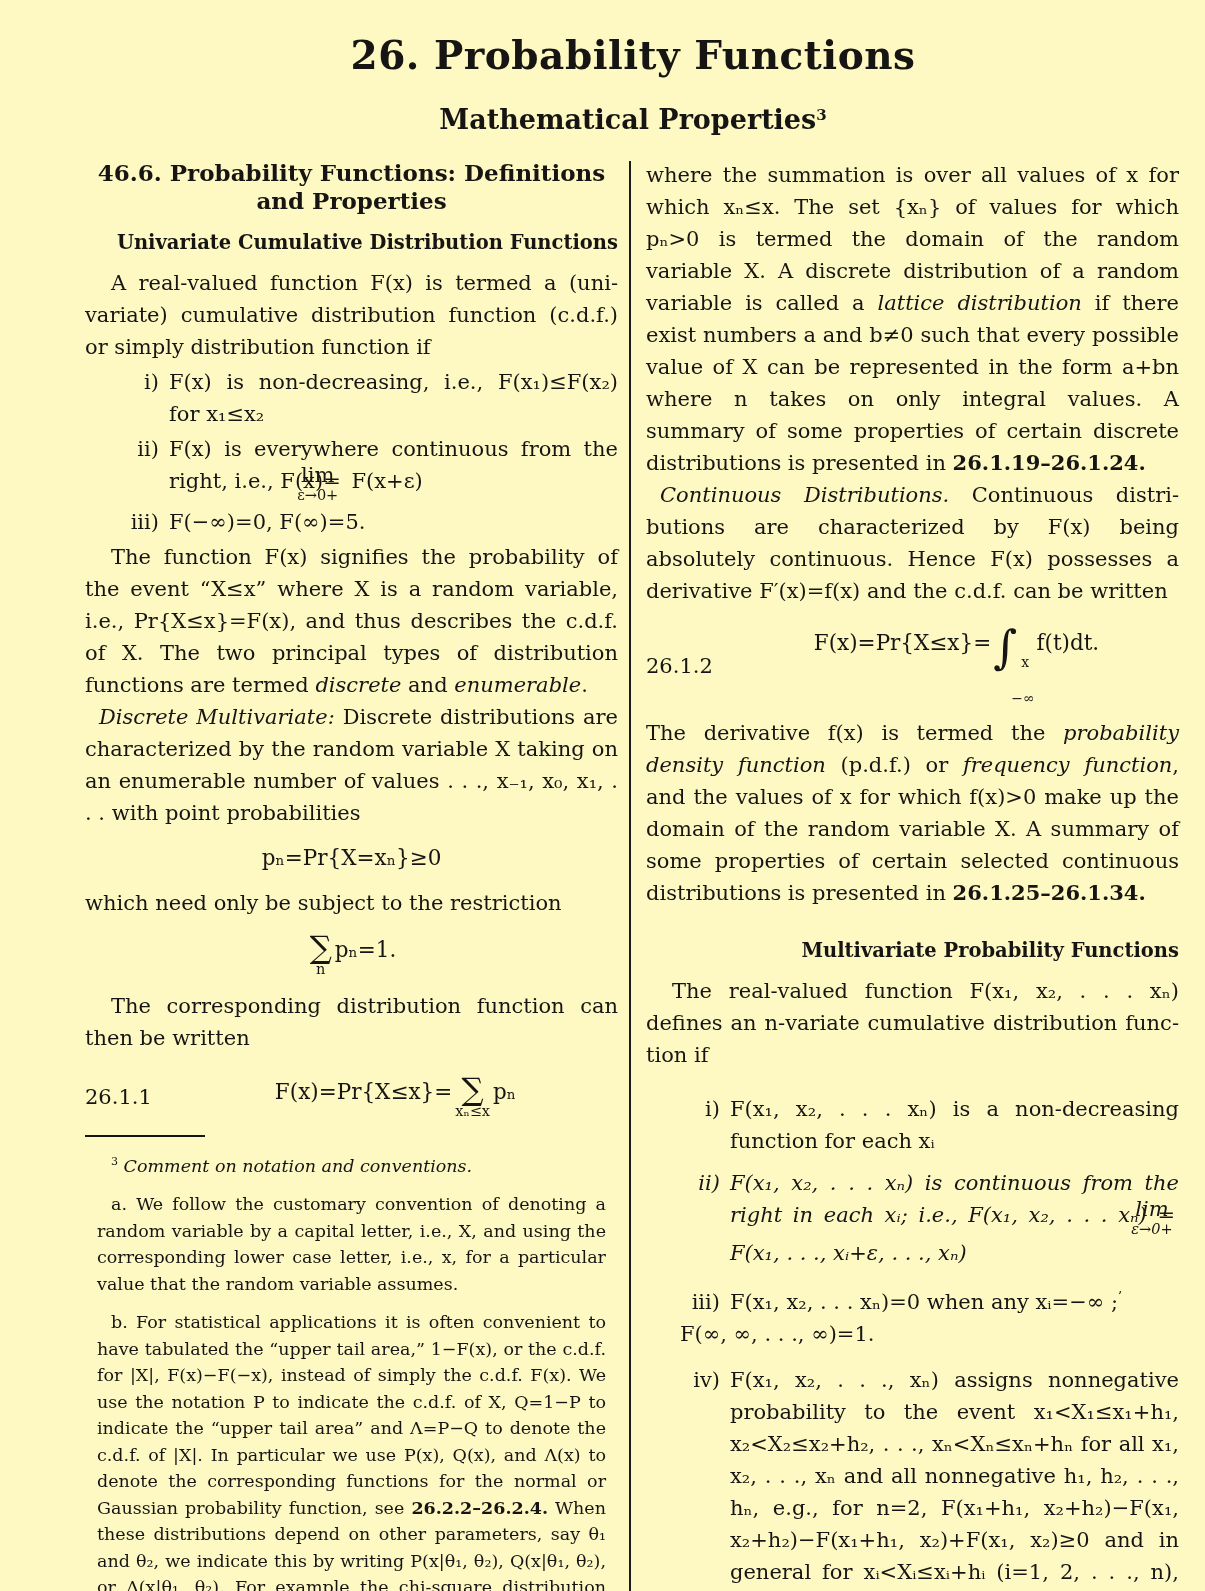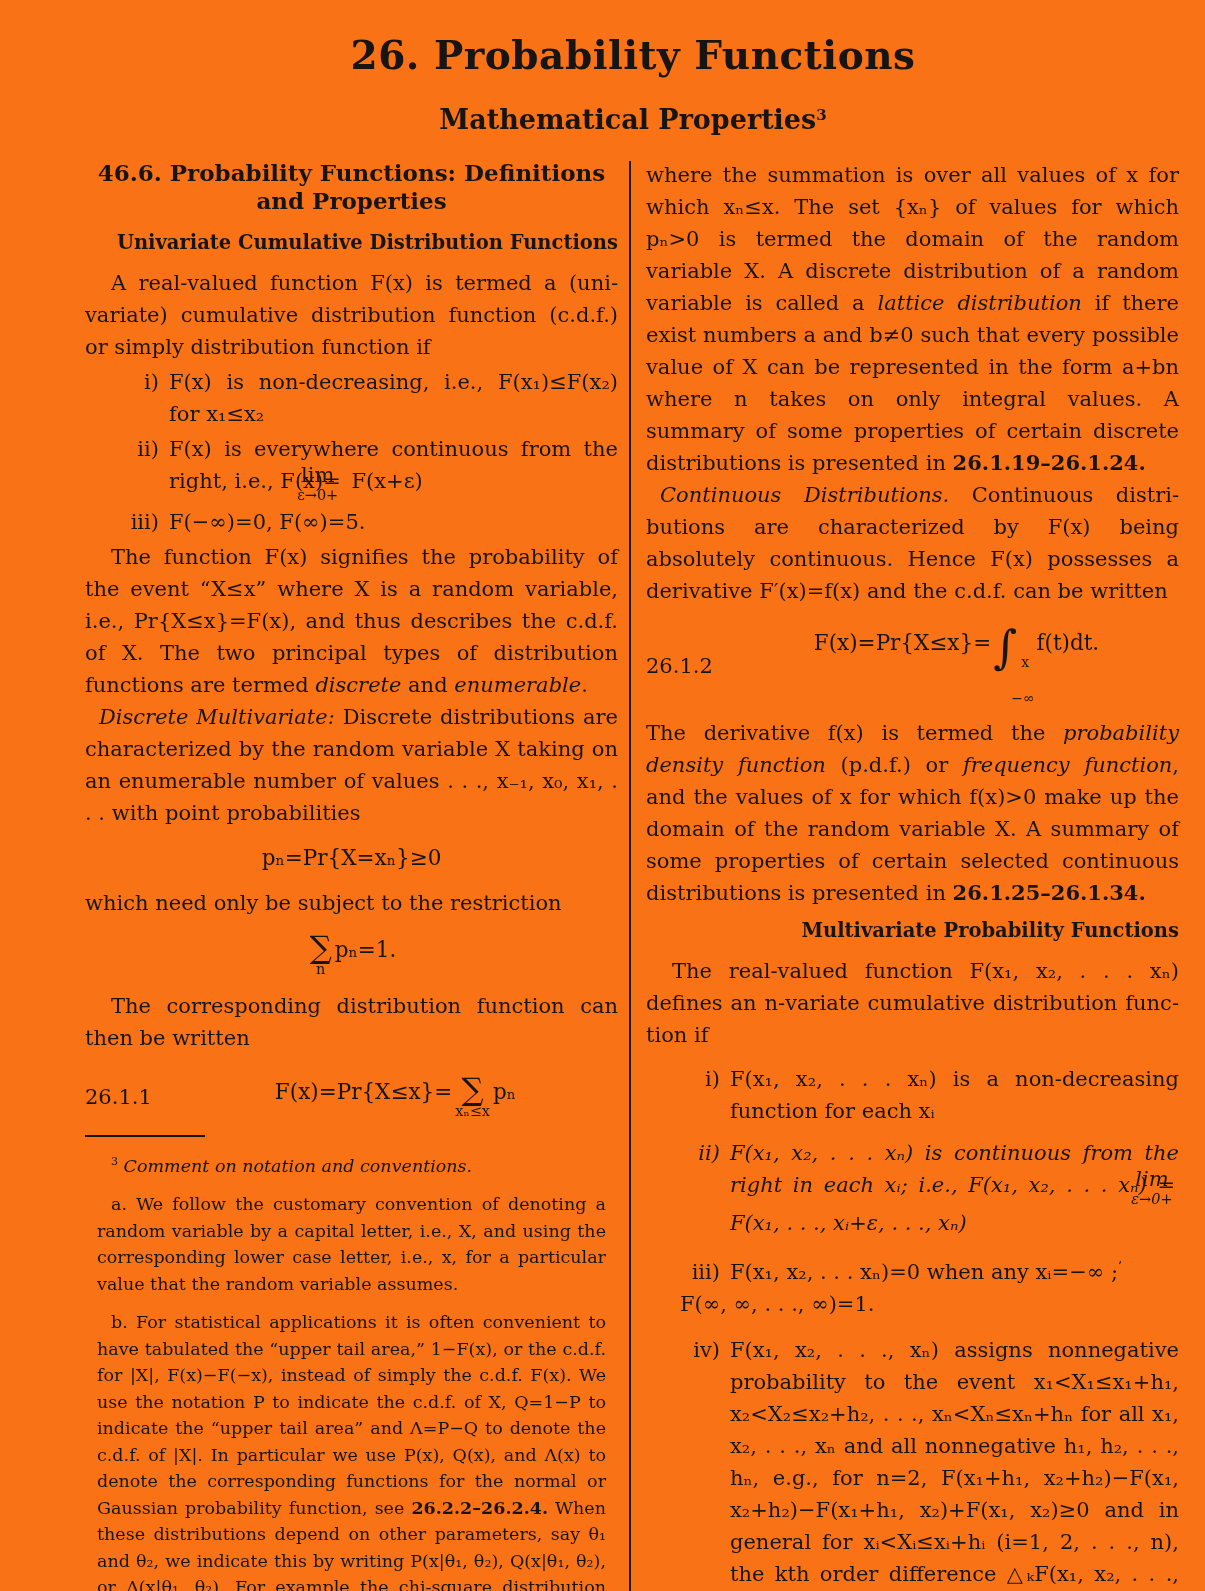--- a/index.html
+++ b/index.html
@@ -1,18 +1,18 @@
 <!DOCTYPE html>
 <html><head>
 <meta charset="utf-8">
 <style>
   html,body{margin:0;padding:0;background:#d8d6d0;}
   .page{
     width:1205px;height:1591px;box-sizing:border-box;position:relative;
-    background:#f97316;color:#171513;overflow:hidden;
+    background:#fef9c3;color:#171513;overflow:hidden;
     padding:24px 24px 0 85px;
     font-family:"DejaVu Serif","DejaVu Sans",serif;
   }
   
   .masthead{width:1096px;}
   h1.title{font-size:39px;font-weight:bold;text-align:center;margin:8px 0 0;letter-spacing:.5px;}
   h2.subtitle{font-size:27px;font-weight:bold;text-align:center;margin:26px 0 0;}
   h2.subtitle sup{font-size:15px;font-weight:bold;vertical-align:9px;}
   
   .columns{display:flex;align-items:stretch;margin-top:24px;}
@@ -122,25 +122,25 @@
         <span class="eq-body">
           <span>F(x)=Pr{X≤x}=</span><span class="intwrap"><span class="int-sym">∫</span><span class="int-lims">
                 <span class="int-sup">x</span>
                 <span class="int-sub">−∞</span>
               </span></span><span>f(t)dt.</span>
         </span>
       </div>
 
       <p class="para"><span>The derivative f(x) is termed the </span><span class="run-i">probability density function</span><span> (p.d.f.) or </span><span class="run-i">frequency function</span><span>, and the values of x for which f(x)&gt;0 make up the domain of the random variable X. A summary of some properties of certain selected continuous distributions is presented in </span><span class="run-b">26.1.25–26.1.34.</span></p>
 
-      <h4 class="sub-heading" style="margin-top:10px;">Multivariate Probability Functions</h4>
+      <h4 class="sub-heading" style="margin-top:30px;">Multivariate Probability Functions</h4>
 
       <p class="para indent">The real-valued function F(x₁, x₂, . . . xₙ) defines an n-variate cumulative distribution func­tion if</p>
 
-      <div class="item" style="margin-top:12px;">
+      <div class="item" style="margin-top:22px;">
         <span class="marker">i)</span><span>F(x₁, x₂, . . . xₙ) is a non-decreasing function for each xᵢ</span>
       </div>
       <div class="item" style="margin-top:10px;font-style:italic;">
         <span class="marker">ii)</span><span>F(x₁, x₂, . . . xₙ) is continuous from the right in each xᵢ; i.e., F(x₁, x₂, . . . xₙ) =</span><span class="limwrap"><span class="limword">lim</span><span class="limsub">ε→0+</span></span><span> F(x₁, . . ., xᵢ+ε, . . ., xₙ)</span>
       </div>
       <div class="item" style="margin-top:12px;">
         <span class="marker">iii)</span><span>F(x₁, x₂, . . . xₙ)=0 when any xᵢ=−∞ ;</span><sup class="run-sup">’</sup><span class="item-line2">F(∞, ∞, . . ., ∞)=1.</span>
       </div>
       <div class="item" style="margin-top:14px;">
         <span class="marker">iv)</span><span>F(x₁, x₂, . . ., xₙ) assigns nonnegative prob­ability to the event x₁&lt;X₁≤x₁+h₁, x₂&lt;X₂≤x₂+h₂, . . ., xₙ&lt;Xₙ≤xₙ+hₙ for all x₁, x₂, . . ., xₙ and all nonnegative h₁, h₂, . . ., hₙ, e.g., for n=2, F(x₁+h₁, x₂+h₂)−F(x₁, x₂+h₂)−F(x₁+h₁, x₂)+F(x₁, x₂)≥0 and in general for xᵢ&lt;Xᵢ≤xᵢ+hᵢ (i=1, 2, . . ., n), the kth order difference △ₖF(x₁, x₂, . . ., xₙ)&gt;0 for k=1, 2, . . ., n.</span>

